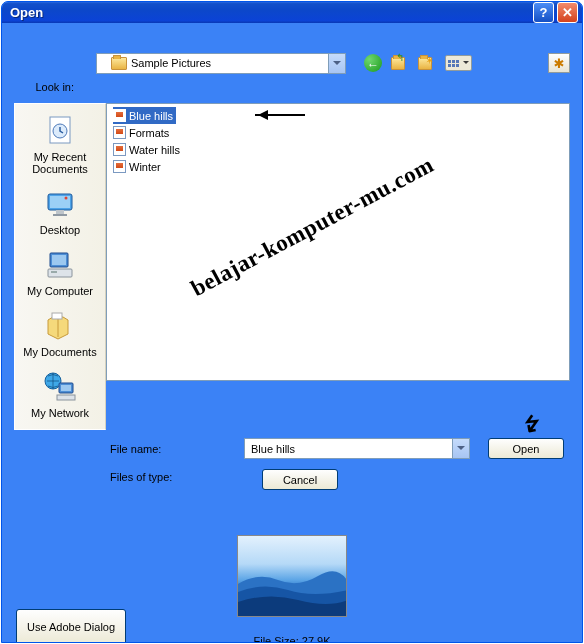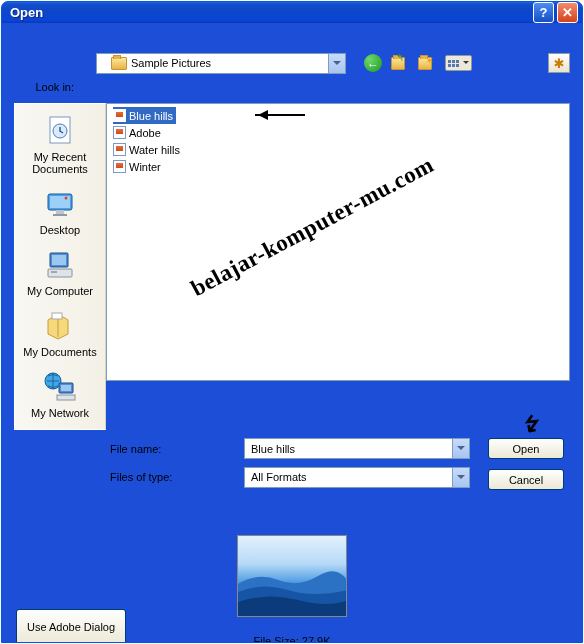--- a/index.html
+++ b/index.html
@@ -10,21 +10,21 @@
   background: #fff;
   width: 584px;
   height: 644px;
 }
 .window {
   width: 582px;
   height: 642px;
   margin: 1px;
   border: 1px solid #0055EA;
   border-radius: 7px 7px 0 0;
-  background: #1d4ed8;
+  background: #3b82f6;
   display: flex;
   flex-direction: column;
   overflow: hidden;
 }
 .titlebar {
   height: 28px;
   background: linear-gradient(to bottom, #2968E1 0%, #1350C9 8%, #0C47CA 40%, #0B43D6 88%, #0838B4 100%);
   display: flex;
   align-items: center;
   padding: 0 4px 0 8px;
@@ -256,21 +256,21 @@
         </div>
       </div>
 
       <div class="filelist">
         <div class="file-item sel">
           <div class="file-ico"></div>
           <span>Blue hills</span>
         </div>
         <div class="file-item">
           <div class="file-ico"></div>
-          <span>Adobe</span>
+          <span>Formats</span>
         </div>
         <div class="file-item">
           <div class="file-ico"></div>
           <span>Water hills</span>
         </div>
         <div class="file-item">
           <div class="file-ico"></div>
           <span>Winter</span>
         </div>
         <div class="arrow-annot"></div>
@@ -285,24 +285,20 @@
           <span>Blue hills</span>
           <div class="combo-arrow"></div>
         </div>
         <div class="btns">
           <div class="hand-arrow">↯</div>
           <div class="xpbtn">Open</div>
         </div>
       </div>
       <div class="brow">
         <span class="blabel">Files of type:</span>
-        <div class="binput">
-          <span>All Formats</span>
-          <div class="combo-arrow"></div>
-        </div>
         <div class="btns" style="margin-top:-26px">
           <div style="height:26px"></div>
           <div class="xpbtn">Cancel</div>
         </div>
       </div>
     </div>
 
     <div class="preview">
       <div class="thumb">
         <svg class="hill" width="110" height="82" viewBox="0 0 110 82" preserveAspectRatio="none">

